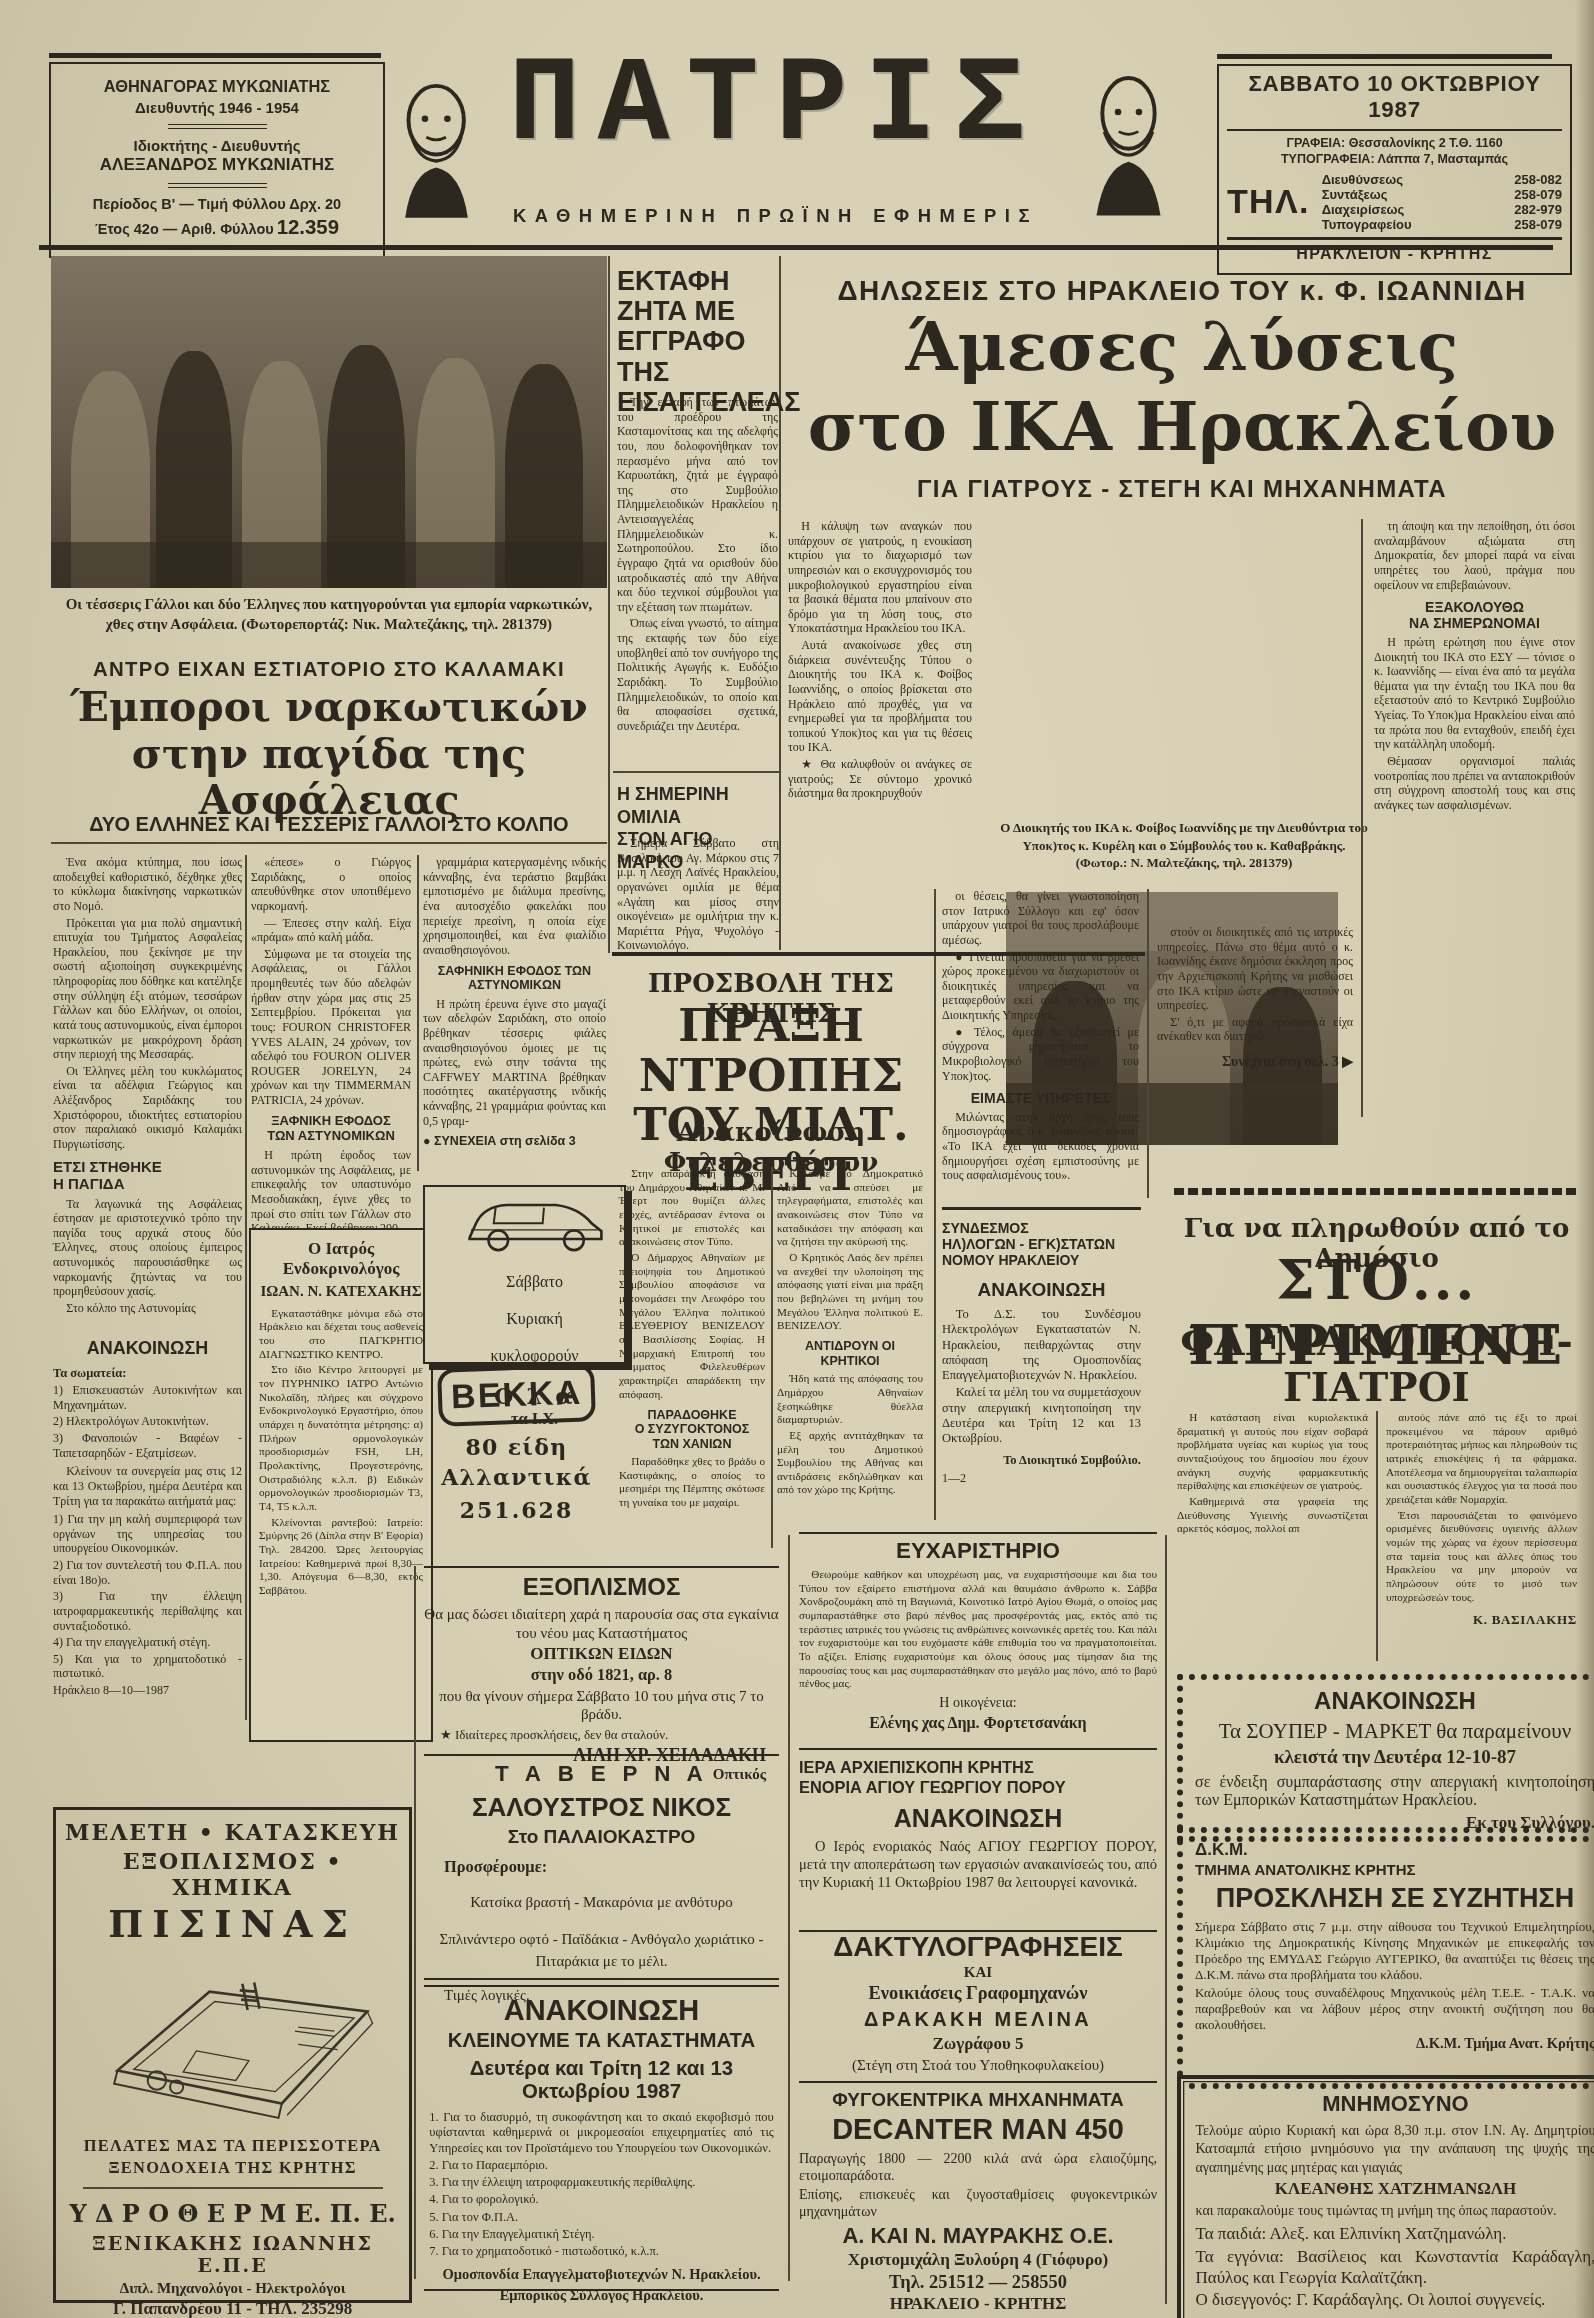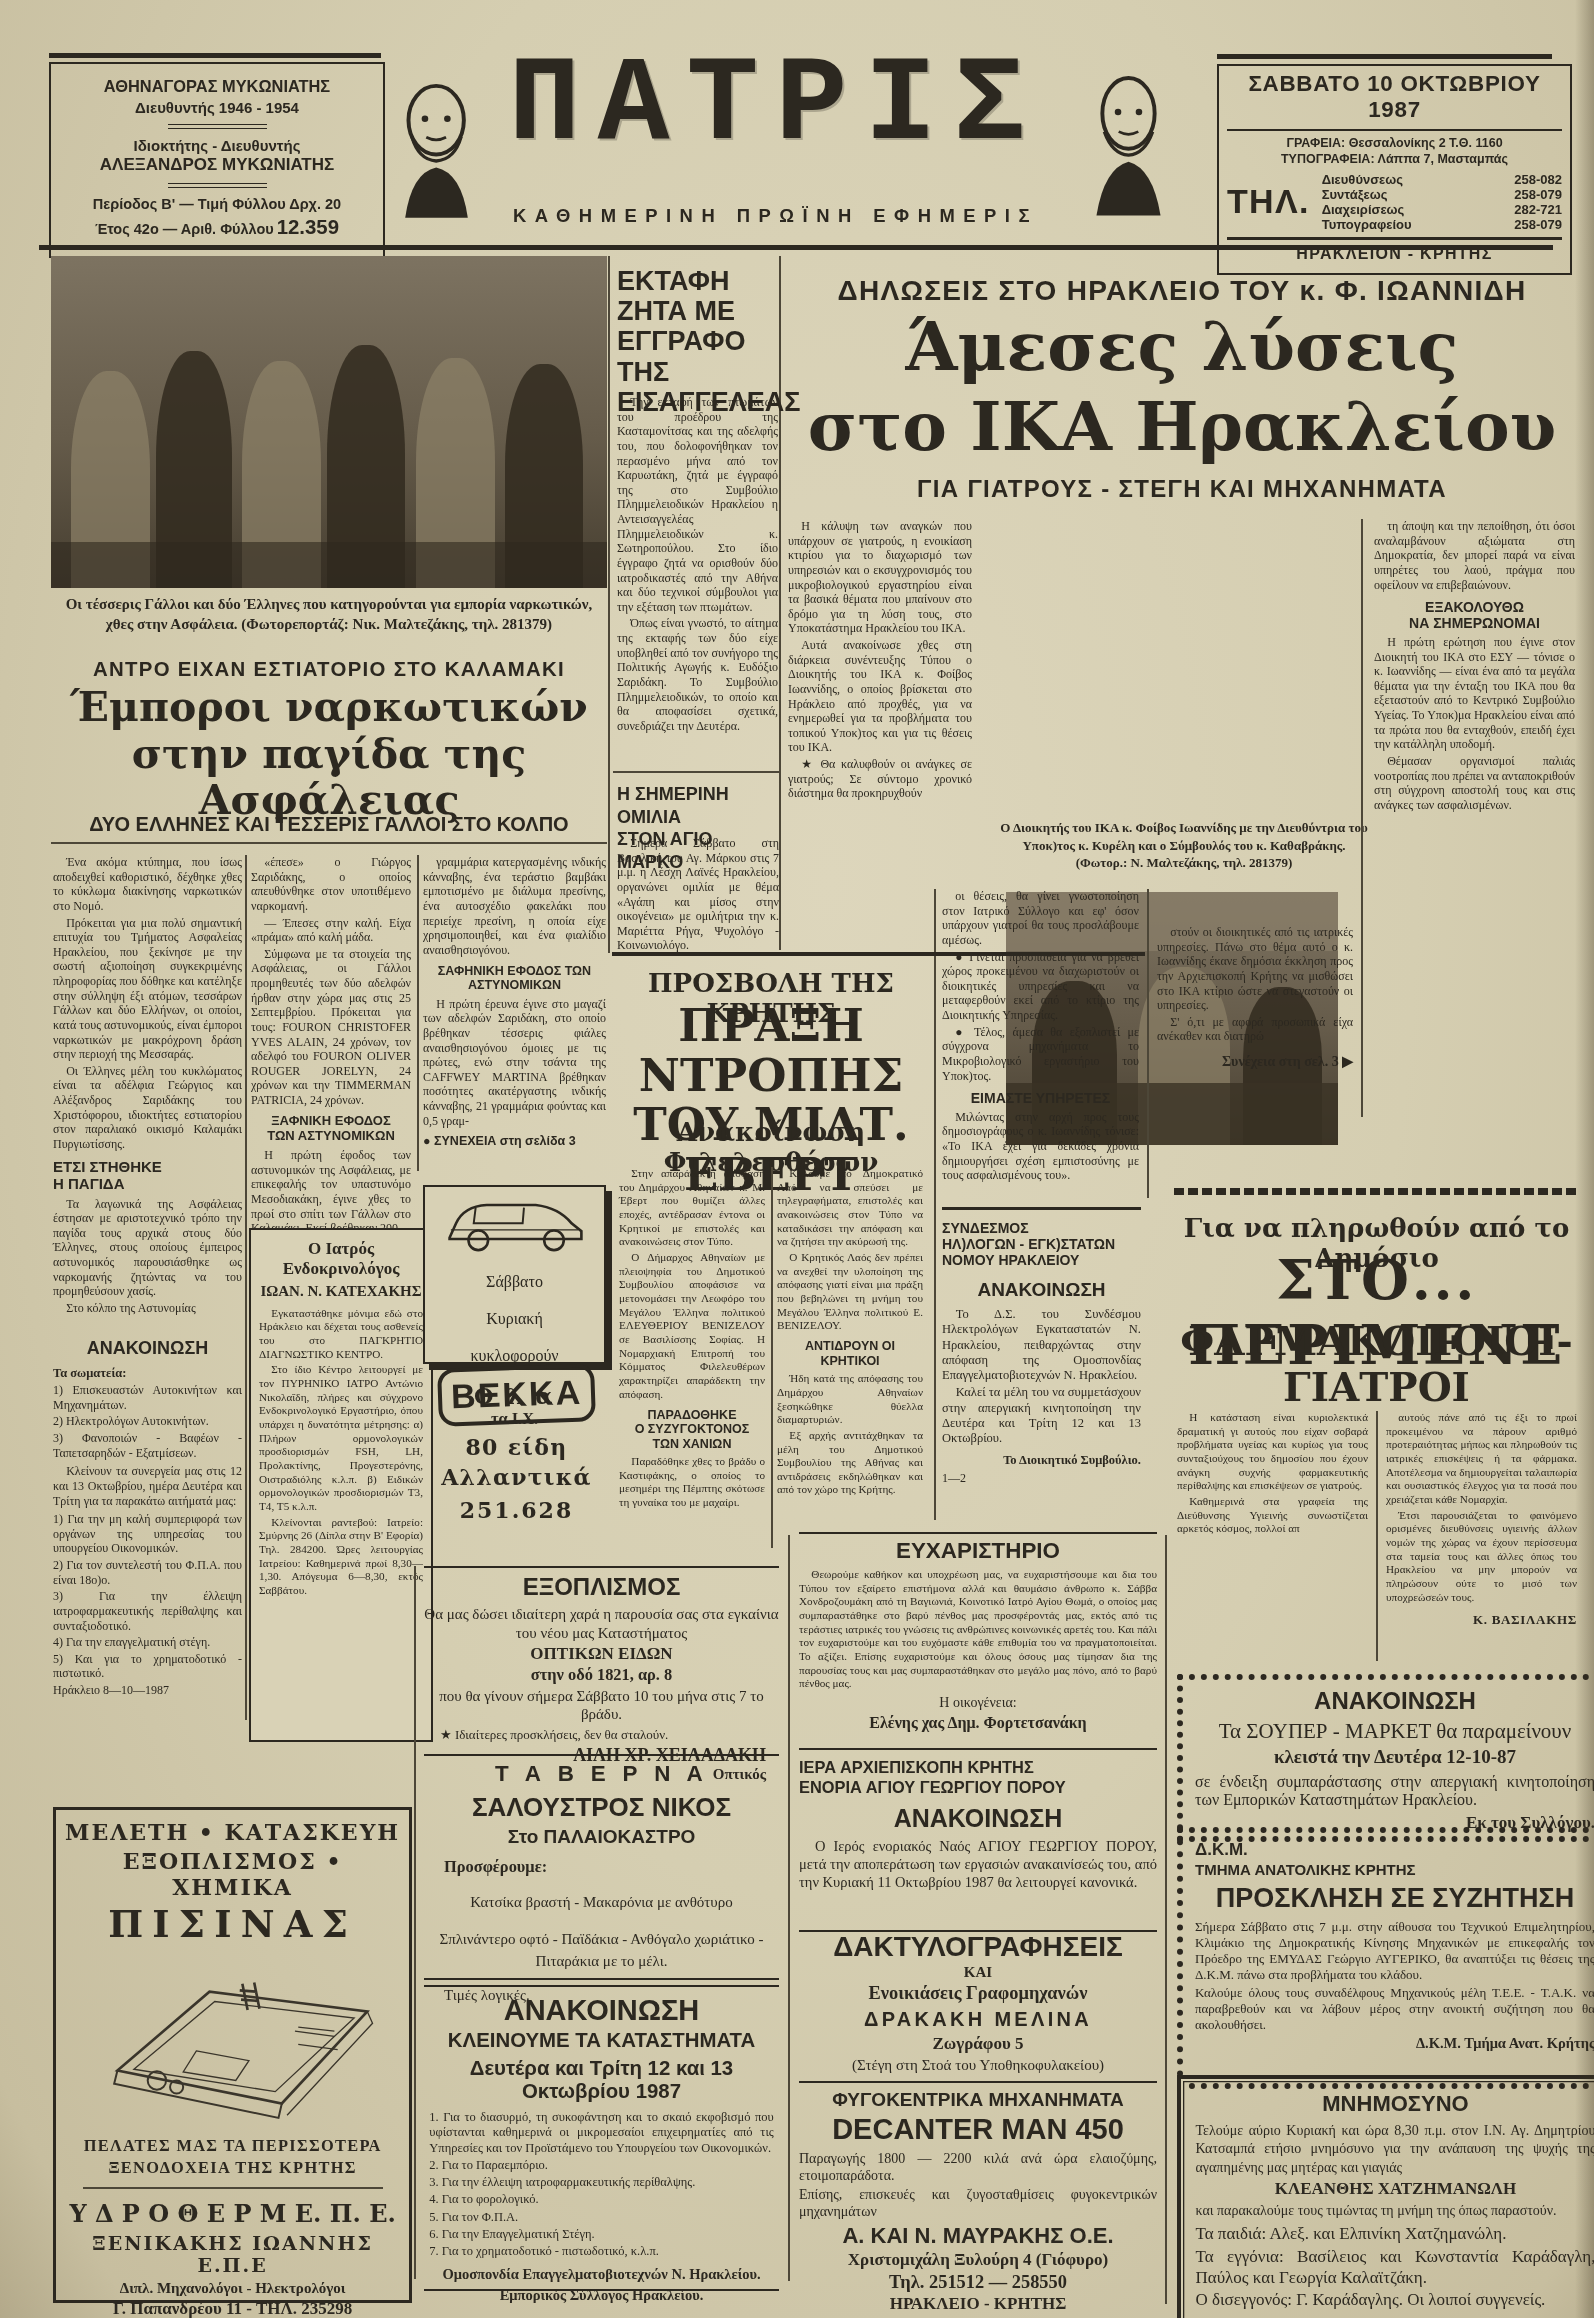--- a/index.html
+++ b/index.html
@@ -20,21 +20,21 @@
   .rule{background:#2c2820;}
   .thin{background:#4d4738;}
   .box{border:2px solid #2c2820;}
   .deco{background:repeating-linear-gradient(90deg,#2c2820 0 10px,transparent 10px 14px);}
   .dotbox{border:6px dotted #2c2820;}
   .subhd{font-weight:bold;text-align:center;margin:6.6px 0 4px 0;line-height:1.15;}
   .photo{background:linear-gradient(180deg,#7d7361 0%,#655b4a 55%,#463e30 100%);position:relative;overflow:hidden;}
   .fig{position:absolute;bottom:0;background:#312a1f;border-radius:45% 45% 0 0;opacity:.85;}
   .fig.light{background:#8d8168;opacity:.7;}
   .stamp{border:4.6px solid #2c2820;border-radius:17px;transform:rotate(-2deg);padding:5.3px 9.2px;display:inline-block;}
-  .offsetbox{border:2.6px solid #2c2820;box-shadow:6px 6px 0 #2c2820;background:#d8d1b5;}
+  .offsetbox{border:2.6px solid #2c2820;box-shadow:6px 6px 0 #2c2820;background:#d8d1b5;padding-left:20px;}
 </style>
 </head>
 <body>
 
 <div class="page">
 
   <div class="abs" style="left:49px;top:53px;width:332px;height:5.3px;">
       <div class="rule" style="height:5.3px;"></div>
     </div>
   <div class="abs box sans c" style="left:49px;top:62px;width:332px;height:179px;padding-top:13px;">
@@ -91,21 +91,21 @@
         <div style="display:flex;justify-content:space-between;">
             <span class="b" style="font-size:13px;">Διευθύνσεως</span>
             <span class="b" style="font-size:13px;">258-082</span>
           </div>
         <div style="display:flex;justify-content:space-between;">
             <span class="b" style="font-size:13px;">Συντάξεως</span>
             <span class="b" style="font-size:13px;">258-079</span>
           </div>
         <div style="display:flex;justify-content:space-between;">
             <span class="b" style="font-size:13px;">Διαχειρίσεως</span>
-            <span class="b" style="font-size:13px;">282-721</span>
+            <span class="b" style="font-size:13px;">282-979</span>
           </div>
         <div style="display:flex;justify-content:space-between;">
             <span class="b" style="font-size:13px;">Τυπογραφείου</span>
             <span class="b" style="font-size:13px;">258-079</span>
           </div>
       </div>
     </div>
     <div class="rule" style="height:2.6px;margin:5.3px 0;"></div>
     <div class="b c" style="font-size:16px;letter-spacing:1.3px;">ΗΡΑΚΛΕΙΟΝ - ΚΡΗΤΗΣ</div>
   </div>

